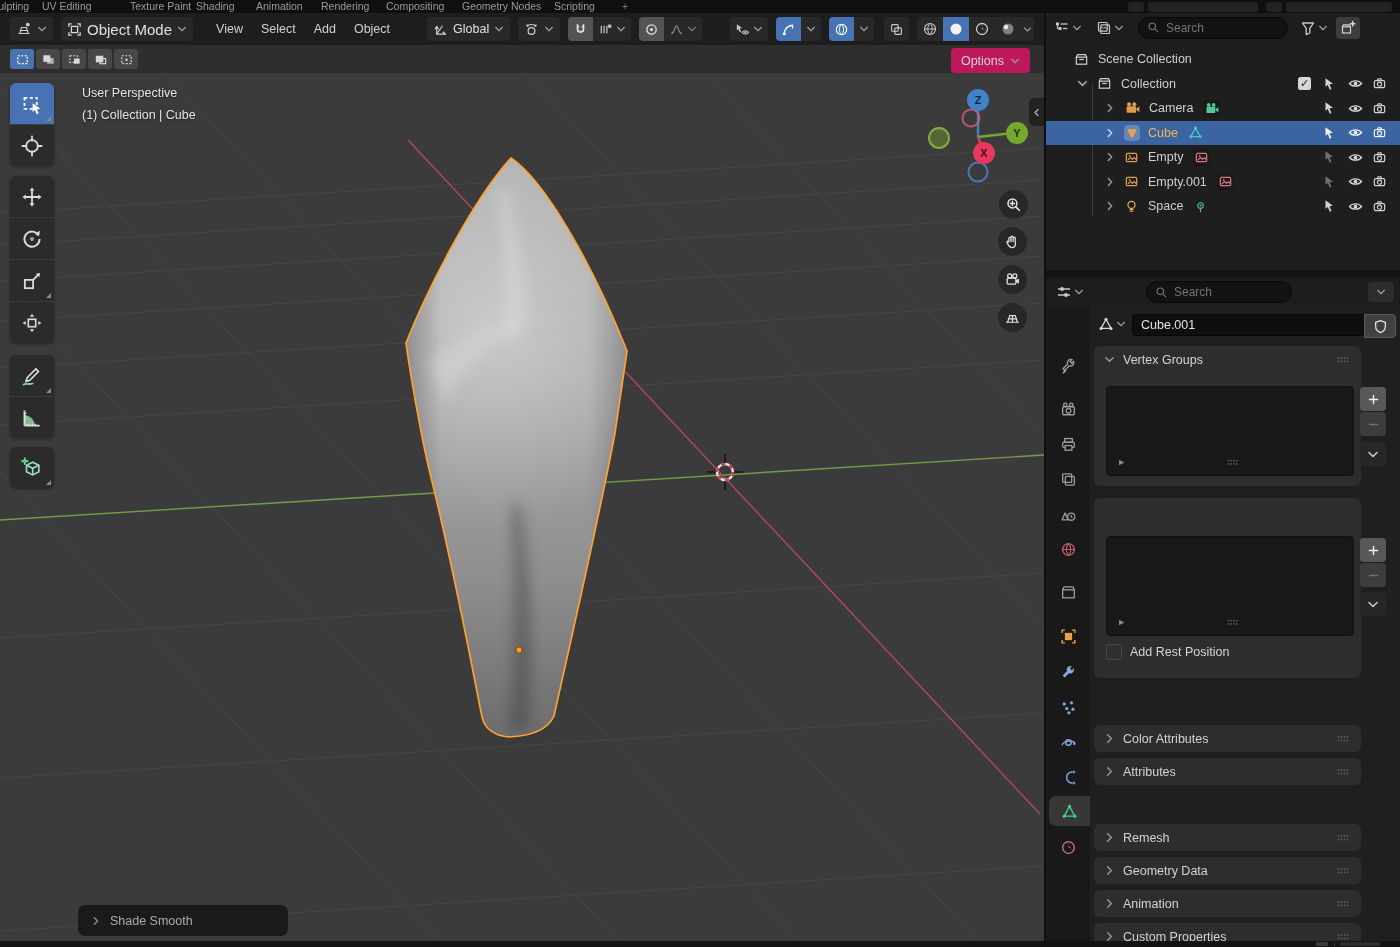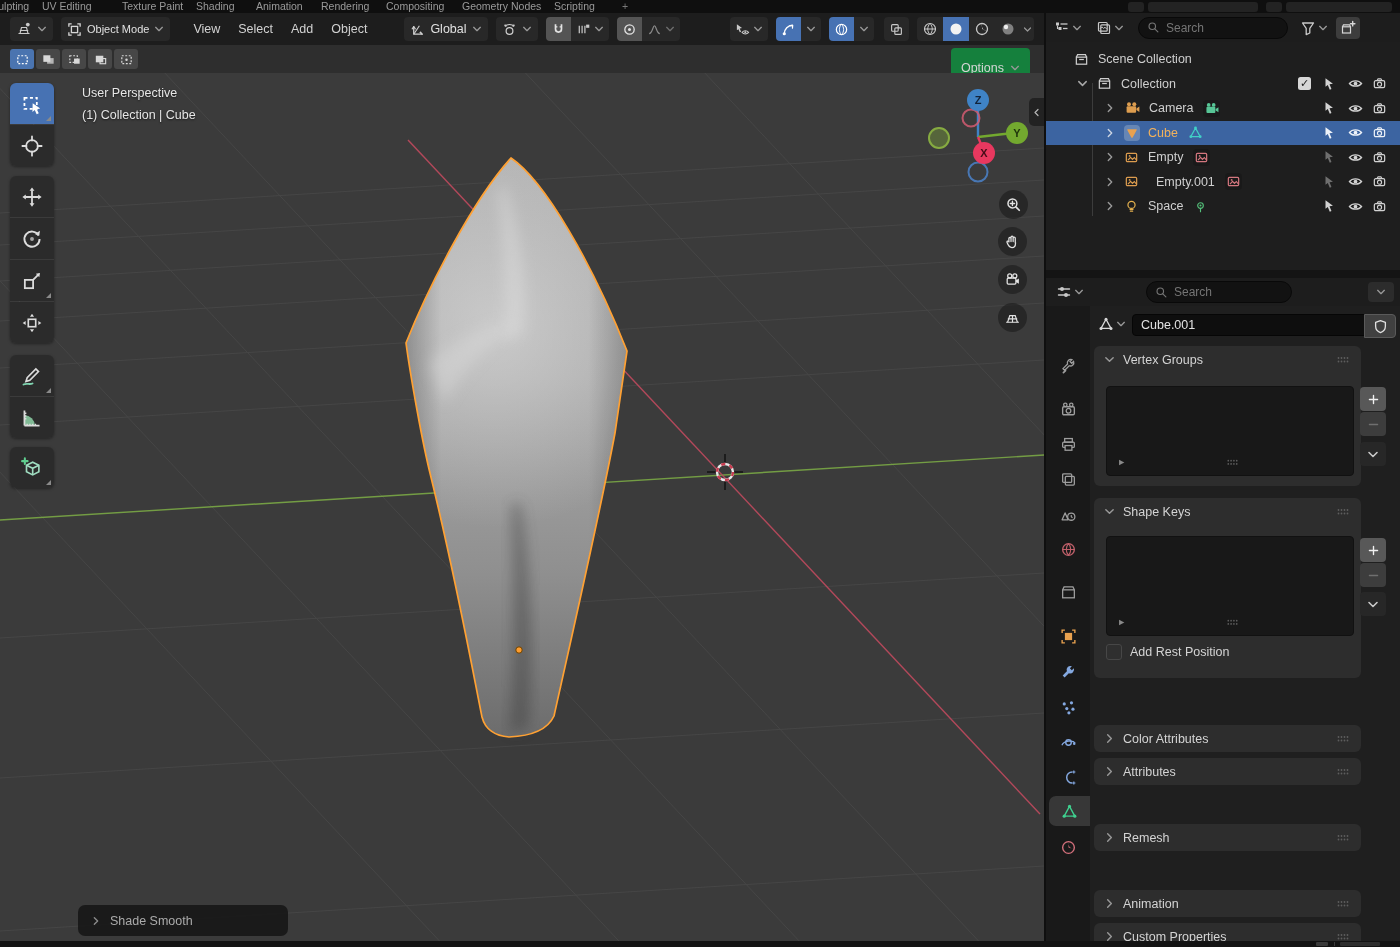--- a/index.html
+++ b/index.html
@@ -20,21 +20,21 @@
   .menu{color:#d2d2d2;padding:0 9px;font-size:12.5px;}
   .hgrp{display:flex;align-items:center;border-radius:4px;overflow:hidden;height:24px;}
   .hseg{background:#282828;height:24px;display:flex;align-items:center;padding:0 5px;gap:3px;}
   .hseg.on{background:#545454;}
   .hseg.blue{background:#4772b3;}
   .chev{color:#989898;}
   
   .vts{left:0;top:45px;width:1044px;height:28px;background:#2e2e2e;display:flex;align-items:center;}
   .selmode{width:24px;height:20px;background:#474747;border-radius:3px;margin-right:2px;display:flex;align-items:center;justify-content:center;}
   .selmode.active{background:#4a74b0;}
-  .optbtn{position:absolute;right:14px;top:3px;height:23px;background:#15803d;border-radius:4px;display:flex;align-items:center;padding:8px 10px;gap:6px;color:#d5d5d5;font-size:12.5px;text-align:right;}
+  .optbtn{position:absolute;right:14px;top:3px;height:23px;background:#be185d;border-radius:4px;display:flex;align-items:center;padding:1px 10px;gap:6px;color:#d5d5d5;font-size:12.5px;text-align:right;}
   
   .canvas{left:0;top:73px;width:1044px;height:868px;background:#3b3b3b;overflow:hidden;}
   .vptext{color:#e6e6e6;font-size:12.5px;text-shadow:0 1px 2px rgba(0,0,0,.6);white-space:nowrap;}
   
   .tbtn{width:44px;height:41px;background:#2b2b2b;display:flex;align-items:center;justify-content:center;position:relative;color:#dcdcdc;}
   .tbtn.active{background:#4772b3;}
   .tbtn.has-sub:after{content:"";position:absolute;right:3px;bottom:3px;border-left:5px solid transparent;border-bottom:5px solid #8a8a8a;}
   .tgrp{position:absolute;left:10px;display:flex;flex-direction:column;gap:1px;border-radius:6px;overflow:hidden;box-shadow:0 1px 3px rgba(0,0,0,.4);}
   .navb{position:absolute;width:29px;height:29px;border-radius:15px;background:rgba(24,24,24,.55);display:flex;align-items:center;justify-content:center;color:#e3e3e3;}
   .shadepill{position:absolute;left:78px;top:832px;width:197px;height:31px;background:rgba(24,24,24,.92);border-radius:7px;display:flex;align-items:center;gap:9px;padding-left:13px;color:#ababab;font-size:12.5px;}
@@ -378,21 +378,21 @@
         <circle cx="8" cy="8.2" r="1.3" fill="currentColor"></circle>
       </g>
 </defs>
 </svg>
 
 <div id="app">
 
   <div class="abs topbar">
     <span class="wslabel" style="left:-14px">Sculpting</span>
     <span class="wslabel" style="left:42px">UV Editing</span>
-    <span class="wslabel" style="left:122px">Texture Paint</span>
+    <span class="wslabel" style="left:130px">Texture Paint</span>
     <span class="wslabel" style="left:196px">Shading</span>
     <span class="wslabel" style="left:256px">Animation</span>
     <span class="wslabel" style="left:321px">Rendering</span>
     <span class="wslabel" style="left:386px">Compositing</span>
     <span class="wslabel" style="left:462px">Geometry Nodes</span>
     <span class="wslabel" style="left:554px">Scripting</span>
     <span class="wslabel" style="left:622px;color:#7a7a7a">+</span>
     <div class="wsfield" style="left:1128px;width:16px"></div>
     <div class="wsfield" style="left:1148px;width:110px"></div>
     <div class="wsfield" style="left:1266px;width:16px"></div>
@@ -405,21 +405,21 @@
           <use href="#sym-3dview" color="#c9c9c9"></use>
         </svg>
       <svg class="i chev" width="10" height="12" viewBox="2 2 12 12">
           <use href="#sym-chevd"></use>
         </svg>
     </div>
     <div class="pill" style="margin-left:8px">
       <svg class="i" width="15" height="15" viewBox="0 0 16 16">
           <use href="#sym-objmode" color="#d5d5d5"></use>
         </svg>
-      <span style="color:#e0e0e0;font-size:11px">Object Mode</span>
+      <span style="color:#e0e0e0;font-size:15px">Object Mode</span>
       <svg class="i chev" width="10" height="12" viewBox="2 2 12 12">
           <use href="#sym-chevd"></use>
         </svg>
     </div>
     <div style="width:14px"></div>
     <span class="menu">View</span>
     <span class="menu">Select</span>
     <span class="menu">Add</span>
     <span class="menu">Object</span>
     <div style="width:28px"></div>
@@ -928,21 +928,21 @@
     </div>
 
     <div class="orow" style="top:156.5px">
       <div style="width:58px"></div>
       <svg class="i" width="12" height="12" viewBox="1 1 14 14" style="color:#9a9a9a">
           <use href="#sym-chevr"></use>
         </svg>
       <svg class="i" width="15" height="15" viewBox="0 0 16 16" style="color:#dd9d4f;margin-left:8px">
           <use href="#sym-img"></use>
         </svg>
-      <span style="margin-left:17px">Empty.001</span>
+      <span style="margin-left:9px">Empty.001</span>
       <span class="datachip" style="margin-left:10px">
           <svg class="i" width="15" height="15" viewBox="0 0 16 16" style="color:#d4777f">
             <use href="#sym-img"></use>
           </svg>
         </span>
       <div class="rt" style="left:276px;opacity:.45">
           <svg class="i" width="14" height="14" viewBox="0 0 16 16" style="color:#d2d2d2">
             <use href="#sym-pointer"></use>
           </svg>
         </div>
@@ -1136,30 +1136,20 @@
               </svg>
             </div>
           <div class="sqbtn" style="left:266px;top:96px;background:#272727">
               <svg class="i" width="12" height="13" viewBox="2 2 12 12" style="color:#c9c9c9">
                 <use href="#sym-chevd"></use>
               </svg>
             </div>
         </div>
 
         <div class="panel" style="top:192px;height:180px">
-          <div class="panel-h">
-            <svg class="i chev" width="11" height="13" viewBox="2 2 12 12">
-                <use href="#sym-chevd"></use>
-              </svg>
-            <span>Shape Keys</span>
-            <span style="flex:1"></span>
-            <svg class="i grip" width="16" height="16" viewBox="0 0 16 16">
-                <use href="#sym-grip"></use>
-              </svg>
-          </div>
           <div class="inset" style="left:12px;top:38px;width:246px;height:98px">
             <svg class="i" style="position:absolute;left:8px;bottom:6px;color:#8a8a8a" width="13" height="13" viewBox="0 0 16 16">
                 <use href="#sym-play"></use>
               </svg>
             <svg class="i grip" style="position:absolute;left:118px;bottom:5px" width="15" height="15" viewBox="0 0 16 16">
                 <use href="#sym-grip"></use>
               </svg>
           </div>
           <div class="sqbtn" style="left:266px;top:40px;background:#585858">
               <svg class="i" width="13" height="13" viewBox="0 0 16 16" style="color:#f0f0f0">
@@ -1205,20 +1195,32 @@
                 <use href="#sym-grip"></use>
               </svg>
             </div>
           </div>
         <div class="panel" style="top:518px;height:27px">
             <div class="panel-h">
               <svg class="i chev" width="11" height="13" viewBox="2 2 12 12">
                 <use href="#sym-chevr"></use>
               </svg>
               <span>Remesh</span>
+              <span style="flex:1"></span>
+              <svg class="i grip" width="16" height="16" viewBox="0 0 16 16">
+                <use href="#sym-grip"></use>
+              </svg>
+            </div>
+          </div>
+        <div class="panel" style="top:551px;height:27px">
+            <div class="panel-h">
+              <svg class="i chev" width="11" height="13" viewBox="2 2 12 12">
+                <use href="#sym-chevr"></use>
+              </svg>
+              <span>Geometry Data</span>
               <span style="flex:1"></span>
               <svg class="i grip" width="16" height="16" viewBox="0 0 16 16">
                 <use href="#sym-grip"></use>
               </svg>
             </div>
           </div>
         <div class="panel" style="top:584px;height:27px">
             <div class="panel-h">
               <svg class="i chev" width="11" height="13" viewBox="2 2 12 12">
                 <use href="#sym-chevr"></use>

